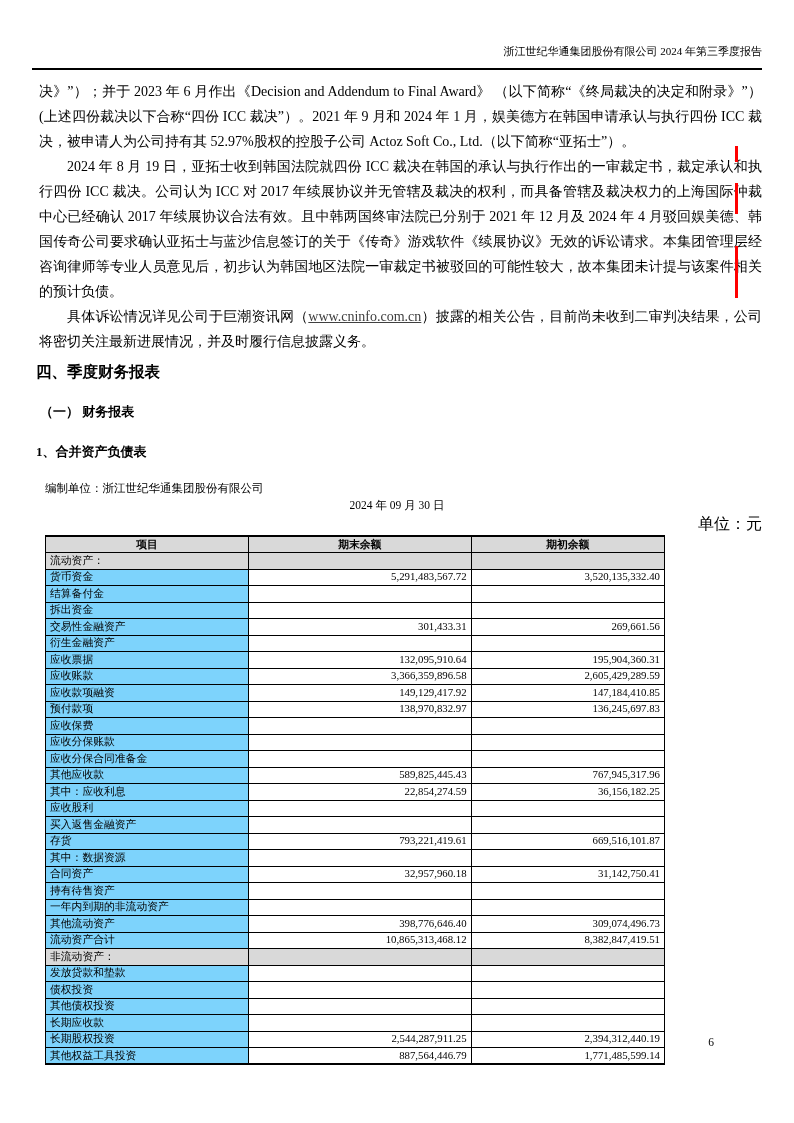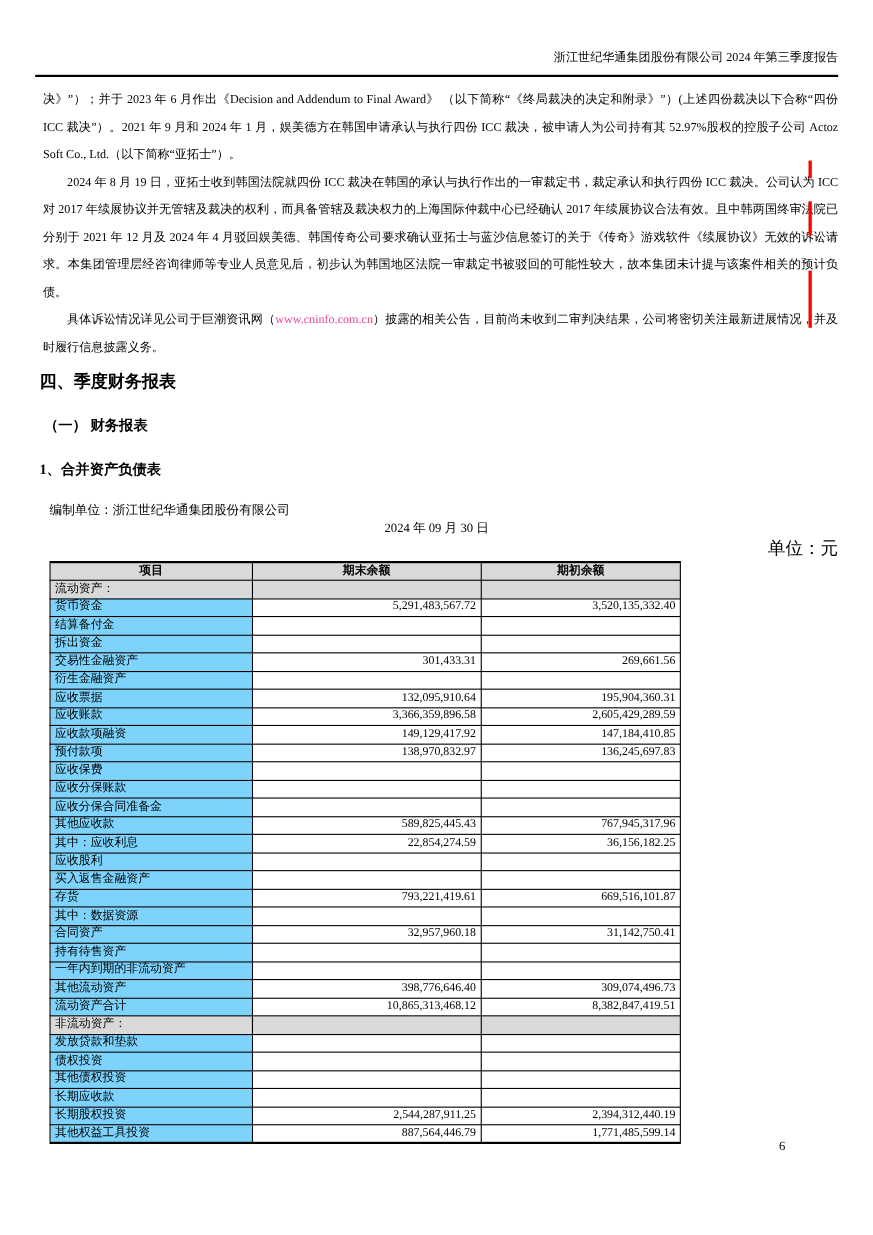--- a/index.html
+++ b/index.html
@@ -16,38 +16,38 @@
   .doc-header {
     padding-top:44px; padding-bottom:9px;
     border-bottom:2px solid #000;
     text-align:right;
     font-size:11px;
   }
 
   
   .paras { margin-top:9px; margin-left:7px; }
   .paras p {
-    font-size:11px; line-height:25px;
+    font-size:14px; line-height:25px;
     text-align:justify;
   }
   .paras p.indent { text-indent:2em; }
-  a.doc-link { color:#ec4899; cursor:pointer; }
+  a.doc-link { color:#404040; text-decoration:underline; cursor:pointer; }
 
   
   .h1 { margin:8px 0 0 4px;  font-size:15.5px; font-weight:bold; }
   .h2 { margin:20px 0 0 8px; font-size:13px;   font-weight:bold; }
   .h3 { margin:22px 0 0 4px; font-size:13px;   font-weight:bold; }
 
   .prep-line { margin:20px 0 0 13px; font-size:11.5px; }
   .date-line { margin-top:2px; text-align:center; font-size:11.5px; }
   .unit-line { margin-top:1px; text-align:right; font-size:16px; }
 
   
   table.sheet {
-    margin-left:13px; width:574px;
+    margin-left:13px; width:620px;
     border-collapse:collapse;
     font-size:10.8px;
     border-top:2px solid #000;
     border-bottom:2px solid #000;
   }
   table.sheet th, table.sheet td {
     border:1px solid #000;
     height:16.5px;
     padding:0 4px;
     line-height:1.1;

